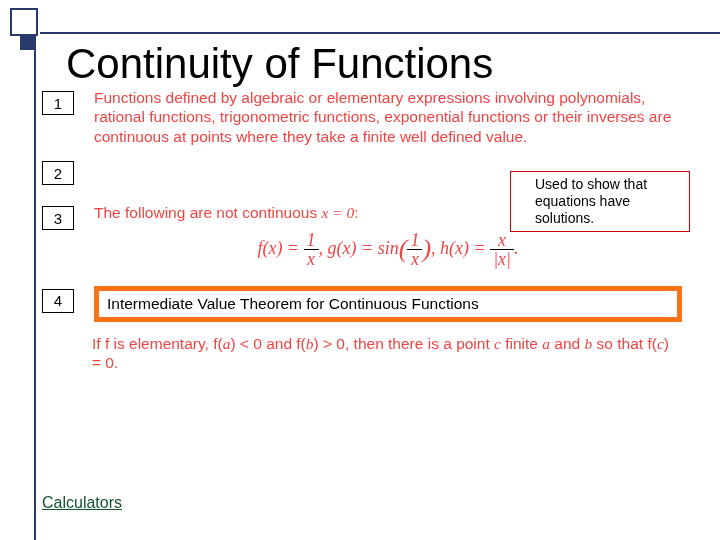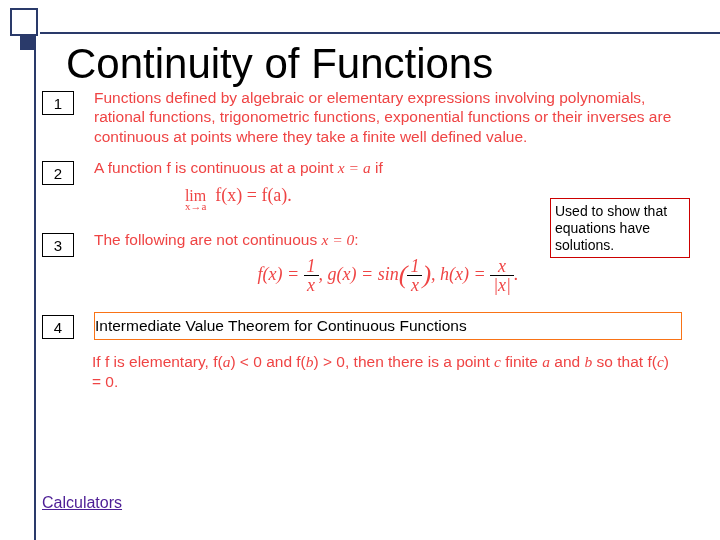--- a/index.html
+++ b/index.html
@@ -99,38 +99,38 @@
     margin: 6px 0 6px 0;
   }
   .row3-wrap {
     position: relative;
   }
   .note-box {
     position: absolute;
     right: -8px;
     top: -32px;
     border: 1.5px solid #cc0000;
-    padding: 4px 4px;
+    padding: 4px 24px;
     font-size: 14px;
     width: 130px;
     line-height: 1.2;
     background: #fff;
   }
   .ivt-box {
-    border: 1px solid #f97316;
-    padding: 4px 0;
+    border: 5px solid #f97316;
+    padding: 4px 8px;
     font-size: 15.5px;
     display: inline-block;
     flex-grow: 1;
   }
   .calc-link {
     position: absolute;
     left: 42px;
     bottom: 28px;
-    color: #4c1d95;
+    color: #14532d;
     font-size: 16px;
     text-decoration: underline;
   }
   .ital { font-style: italic; font-family: "Times New Roman", serif; }
   .frac-inline {
     display: inline-block;
     vertical-align: middle;
     text-align: center;
     font-family: "Times New Roman", serif;
     line-height: 1;
@@ -153,30 +153,20 @@
 
 <div class="content">
 
   <div class="row">
     <div class="numbox">1</div>
     <div class="bodytext">Functions defined by algebraic or elementary expressions involving polynomials, rational functions, trigonometric functions, exponential functions or their inverses are continuous at points where they take a finite well defined value.</div>
   </div>
 
   <div class="row">
     <div class="numbox">2</div>
-    <div class="bodytext">
-      <span>A function  f  is continuous at a point </span><span class="ital">x = a</span><span>  if</span>
-      <div class="formula">
-        <span style="position:relative; display:inline-block;">
-          <span style="font-size:16px;">lim</span>
-          <span class="sub" style="position:absolute; left:0; top:16px; white-space:nowrap;">x→a</span>
-        </span>
-        &nbsp;f(x) = f(a).
-      </div>
-    </div>
   </div>
 
   <div class="row row3-wrap" style="margin-top:18px;">
     <div class="numbox">3</div>
     <div class="bodytext" style="width:100%;">
       <span>The following are not continuous </span><span class="ital">x = 0</span><span>:</span>
       <div class="formula" style="margin-top:8px;font-style:italic;">
         <span>f(x) =</span>
         <span class="frac-inline"><span class="num">1</span><span class="den">x</span></span><span>, g(x) = sin</span><span style="font-size:26px; vertical-align:middle;">(</span><span class="frac-inline"><span class="num">1</span><span class="den">x</span></span><span style="font-size:26px; vertical-align:middle;">)</span><span>, h(x) =</span>
         <span class="frac-inline"><span class="num">x</span><span class="den">|x|</span></span><span>.</span>

